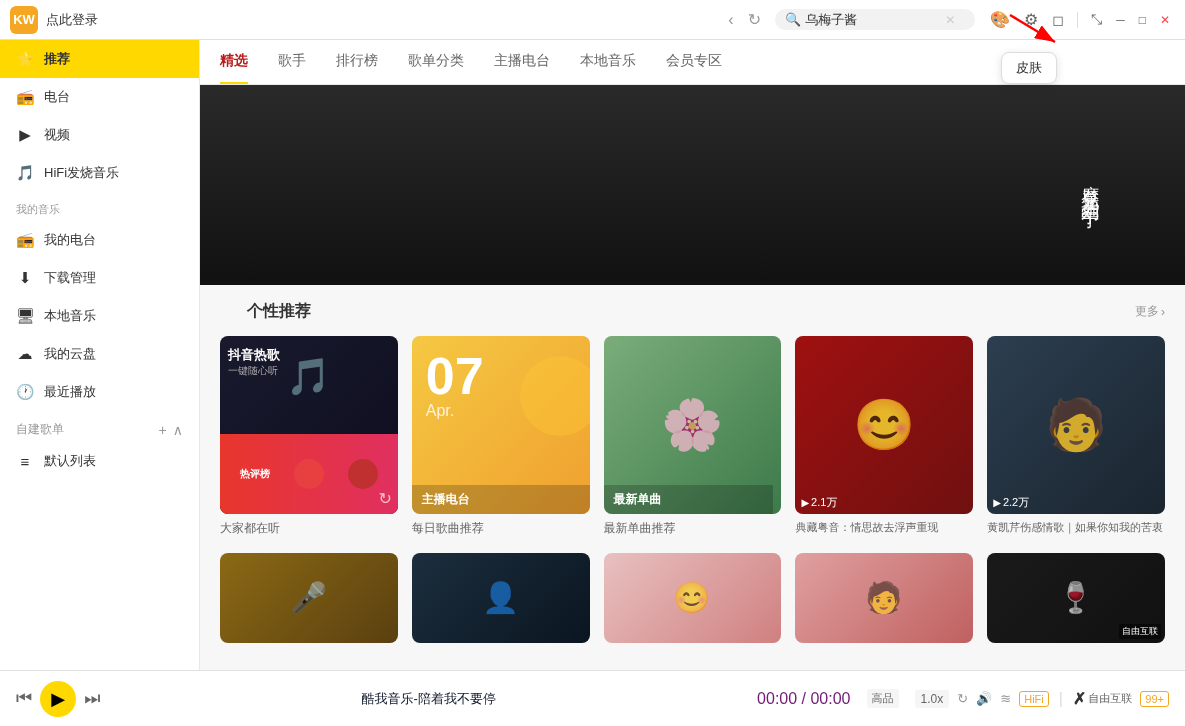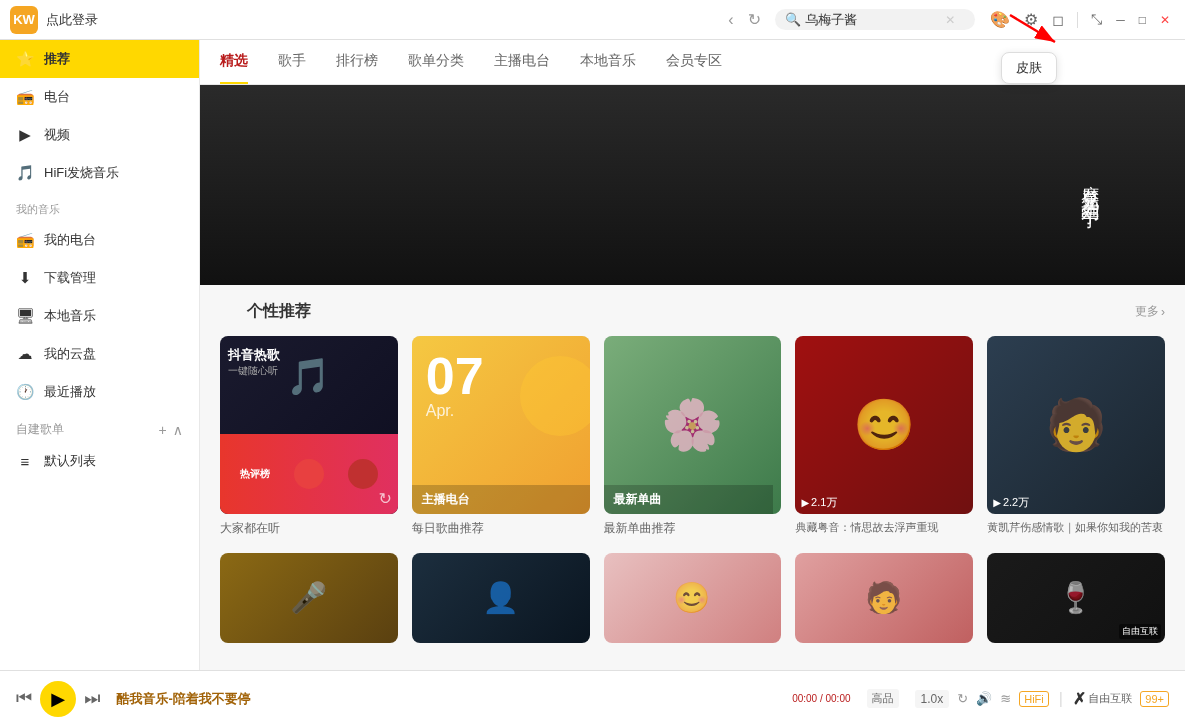--- a/index.html
+++ b/index.html
@@ -184,22 +184,22 @@
     }
 
     
     .player {
       height: 56px; background: #fff; border-top: 1px solid #e0e0e0;
       display: flex; align-items: center; padding: 0 16px; gap: 16px; flex-shrink: 0;
     }
     .player-controls { display: flex; align-items: center; gap: 8px; }
     .player-btn { background: none; border: none; cursor: pointer; font-size: 18px; color: #666; }
     .player-play { width: 36px; height: 36px; border-radius: 50%; background: #ffd800; border: none; cursor: pointer; font-size: 18px; display: flex; align-items: center; justify-content: center; }
-    .player-info { flex: 1; font-size: 13px; color: #a16207; text-align: left; font-weight: bold; }
-    .player-time { font-size: 10px; color: #b91c1c; }
+    .player-info { flex: 1; font-size: 13px; color: #0f172a; text-align: center; }
+    .player-time { font-size: 16px; color: #701a75; }
     .player-quality { font-size: 11px; background: #f5f5f5; padding: 2px 5px; border-radius: 3px; color: #666; }
     .player-right { display: flex; align-items: center; gap: 8px; }
     .player-right button { background: none; border: none; cursor: pointer; font-size: 13px; color: #999; }
     .player-speed { font-size: 12px; color: #666; background: #f5f5f5; padding: 2px 6px; border-radius: 3px; cursor: pointer; }
     .player-badge { font-size: 11px; color: #f5a623; border: 1px solid #f5a623; padding: 1px 4px; border-radius: 3px; }
     .watermark { font-size: 11px; color: #999; display: flex; align-items: center; gap: 2px; }
     .red-arrow {
       position: absolute; top: 10px; right: 120px; z-index: 1000;
       width: 60px; height: 40px;
     }

